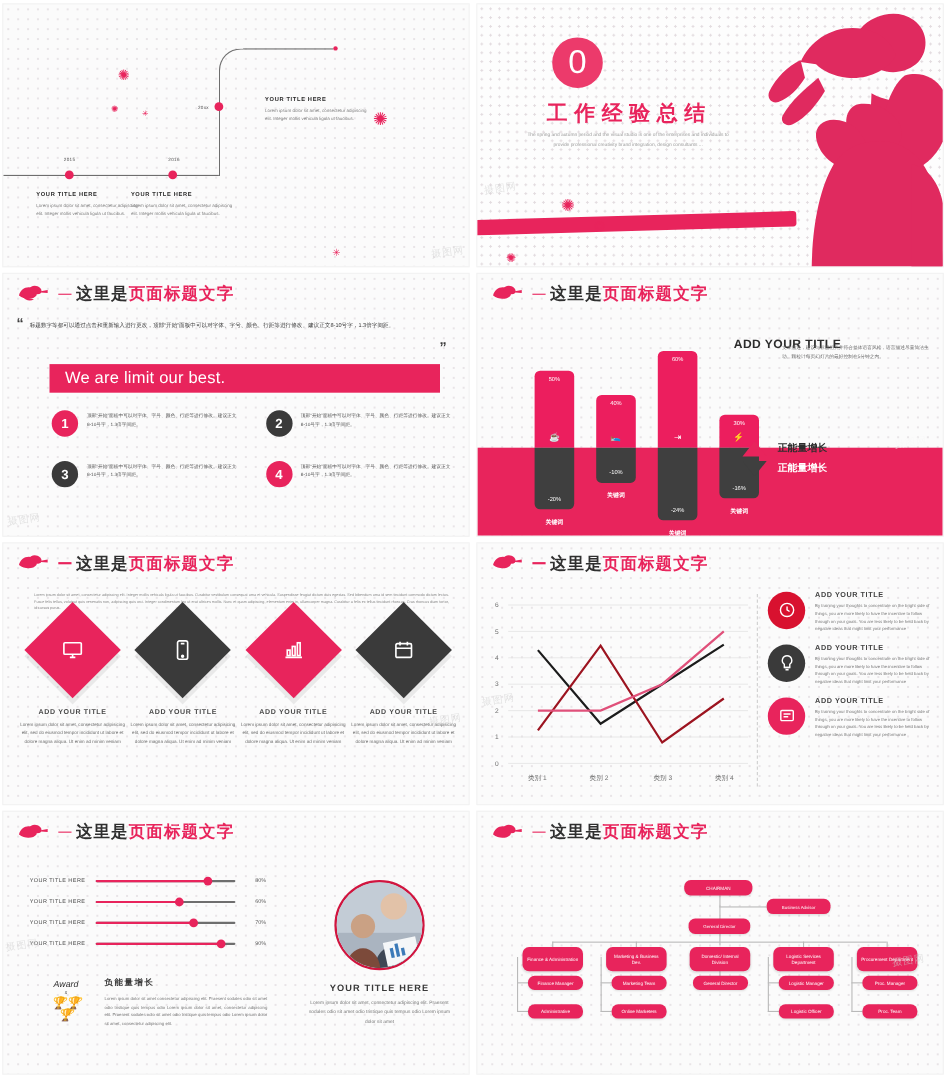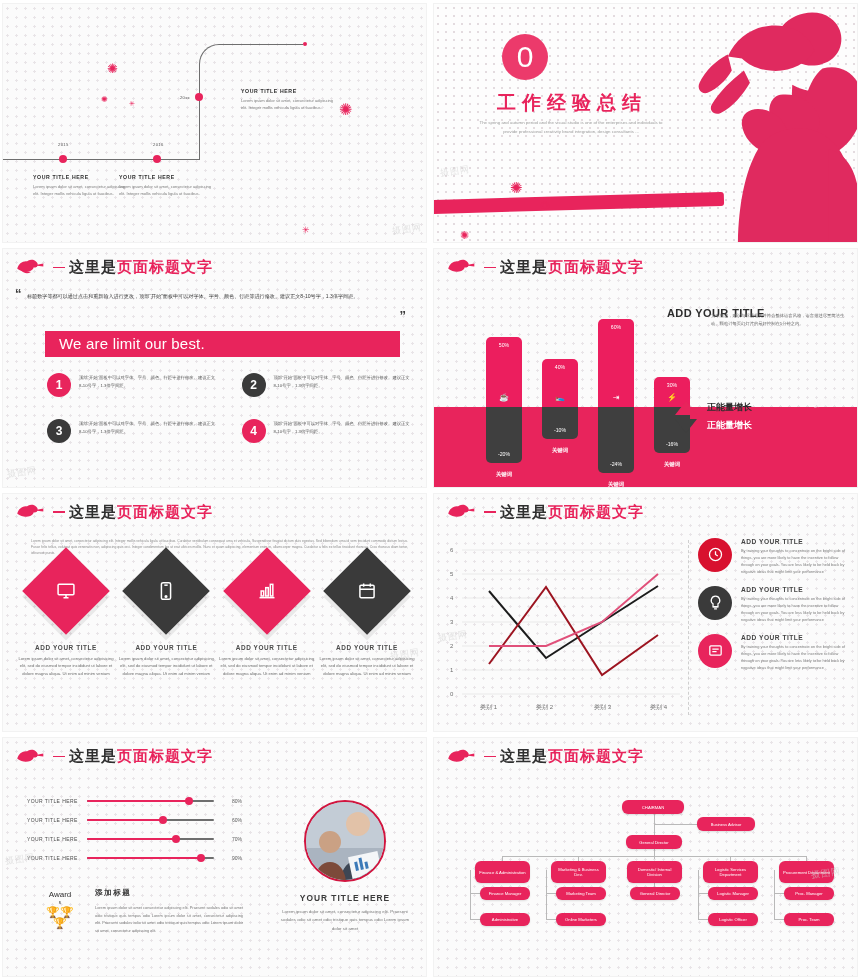--- a/index.html
+++ b/index.html
@@ -159,21 +159,21 @@
   .card p{font-size:3.9px;line-height:1.8;color:#7a7a7a;}
 
   
   .sl-list{position:absolute;left:24px;top:60px;width:215px;}
   .sl-row{display:flex;align-items:center;gap:8px;margin-bottom:13px;}
   .sl-row .t{font-size:5px;color:#4a4a4a;width:52px;letter-spacing:.4px;}
   .track{position:relative;flex:1;height:2px;background:#6e6e6e;border-radius:2px;}
   .fill{position:absolute;left:0;top:0;height:2px;background:#e8245c;border-radius:2px;}
   .knob{position:absolute;top:-3px;width:8px;height:8px;border-radius:50%;background:#e8245c;transform:translateX(-4px);}
   .sl-row .pc{font-size:5px;color:#5a5a5a;width:20px;text-align:right;}
-  .award{position:absolute;left:26px;top:152px;width:62px;text-align:center;}
+  .award{position:absolute;left:26px;top:152px;width:62px;text-align:center;font-style:italic;}
   .award .aw{font-size:8px;color:#333;}
   .award .s{font-size:4.6px;color:#333;display:block;margin-top:1px;}
   .trophies{margin-top:2px;color:#e8245c;font-size:11px;line-height:1;}
   .add-ti{position:absolute;left:92px;top:150px;width:148px;}
   .add-ti h4{font-size:7.6px;color:#3a3a3a;font-weight:bold;letter-spacing:1.5px;}
   .add-ti p{margin-top:6px;font-size:3.9px;line-height:1.9;color:#777;text-align:justify;}
   .photo-circ{
     position:absolute;right:40px;top:62px;width:82px;height:82px;border-radius:50%;
     border:2px solid #d1153f;overflow:hidden;background:#cfd6de;
   }
@@ -587,21 +587,21 @@
       </div>
     </div>
 
     <div class="award">
       <div class="aw">Award</div>
       <span class="s">s</span>
       <div class="trophies">🏆🏆<br>🏆</div>
     </div>
 
     <div class="add-ti">
-      <h4>添加标题</h4>
+      <h4>负能量增长</h4>
       <p>Lorem ipsum dolor sit amet consectetur adipiscing elit. Praesent sodales odio sit amet odio tristique quis tempus odio Lorem ipsum dolor sit amet, consectetur adipiscing elit. Praesent sodales odio sit amet odio tristique quis tempus odio Lorem ipsum dolor sit amet, consectetur adipiscing elit.</p>
     </div>
 
     <div class="photo-circ">
       <svg viewBox="0 0 82 82" width="82" height="82">
         <rect width="82" height="82" fill="#c3ccd6"></rect>
         <rect y="46" width="82" height="36" fill="#aab4c0"></rect>
         <circle cx="52" cy="22" r="12" fill="#e2c2a8"></circle>
         <path d="M34 82 c0-14 8-24 18-24 s18 10 18 24z" fill="#3d4654"></path>
         <circle cx="24" cy="40" r="11" fill="#caa184"></circle>

